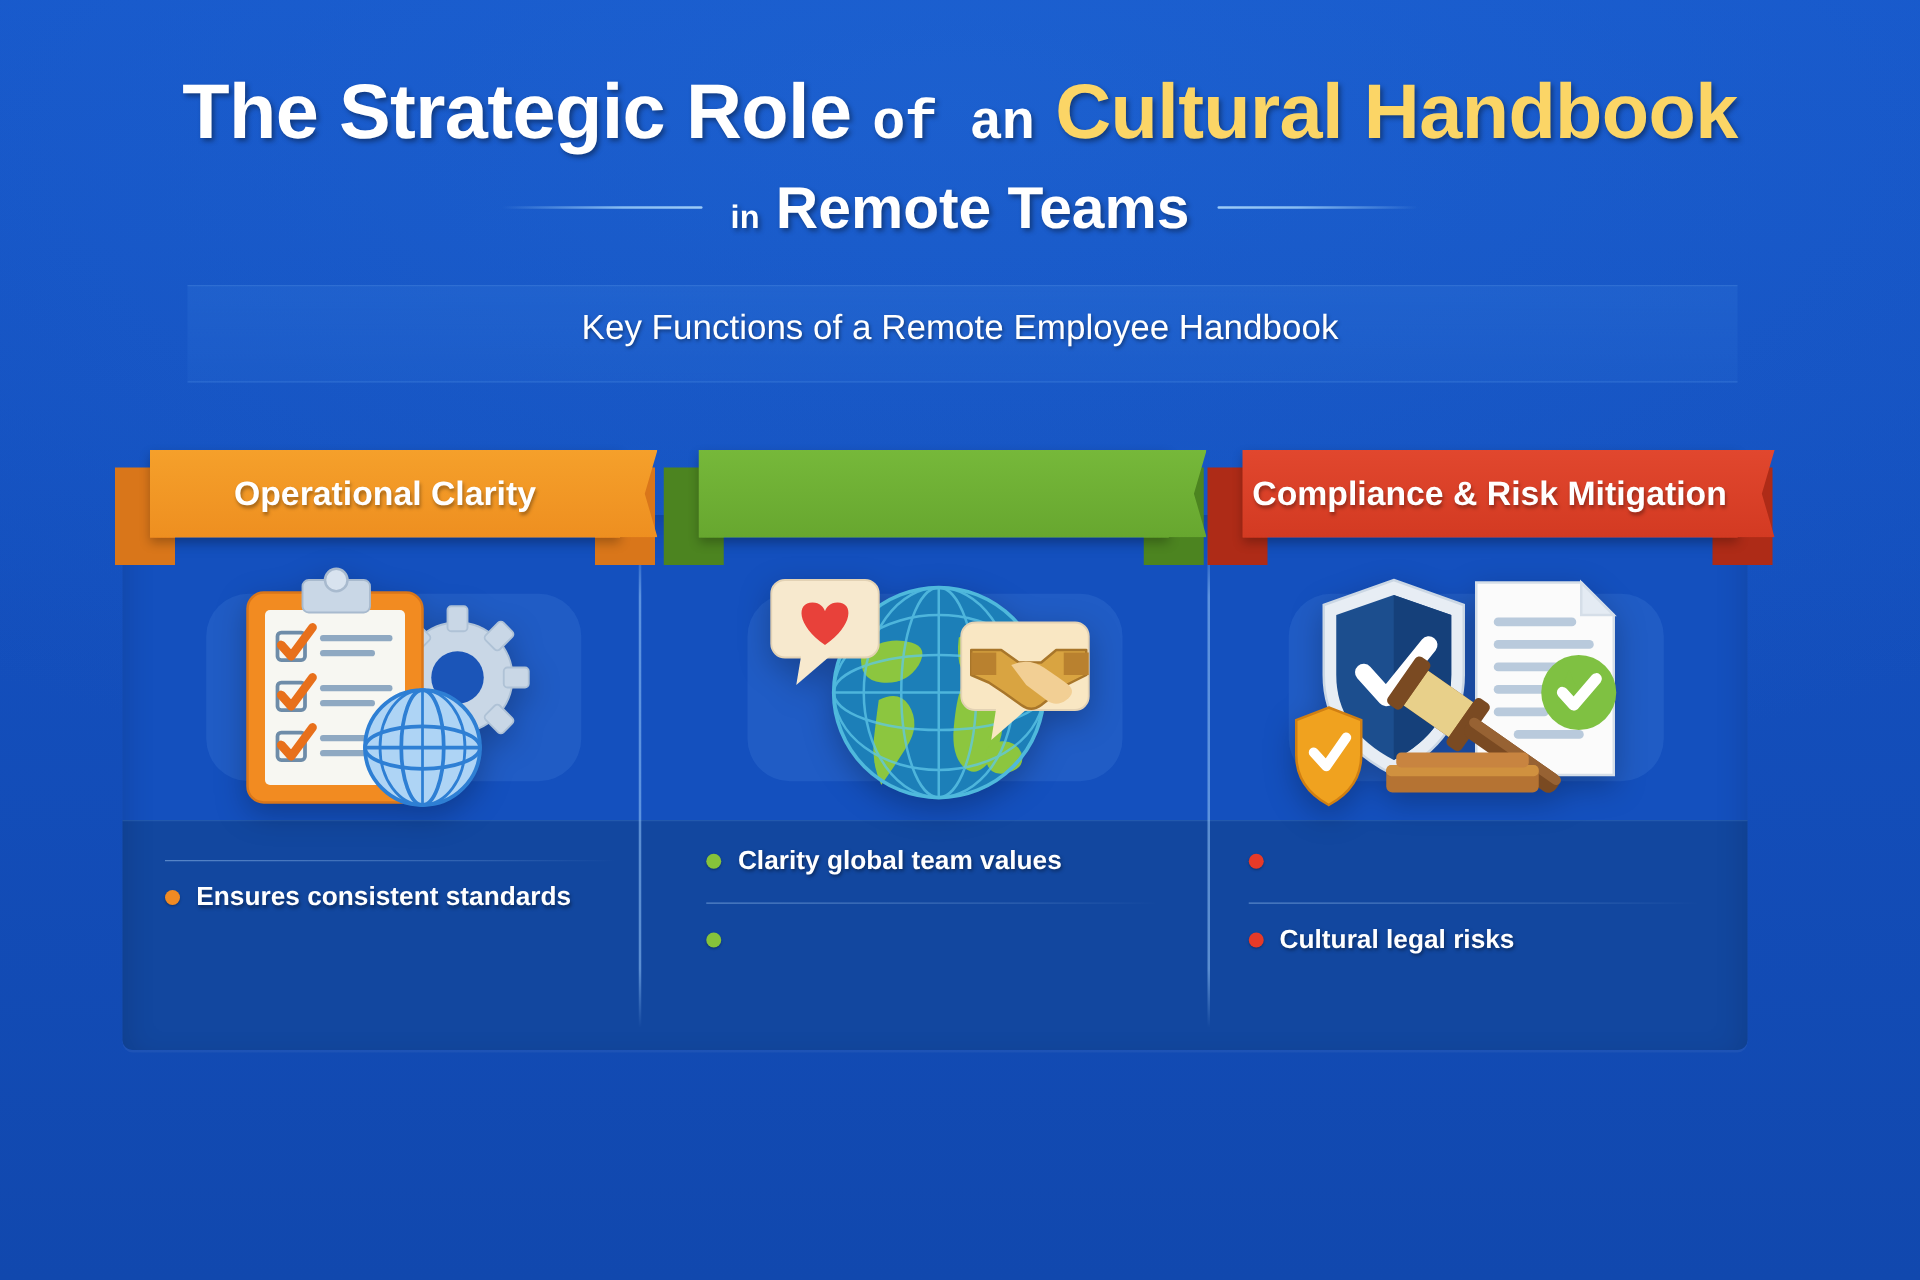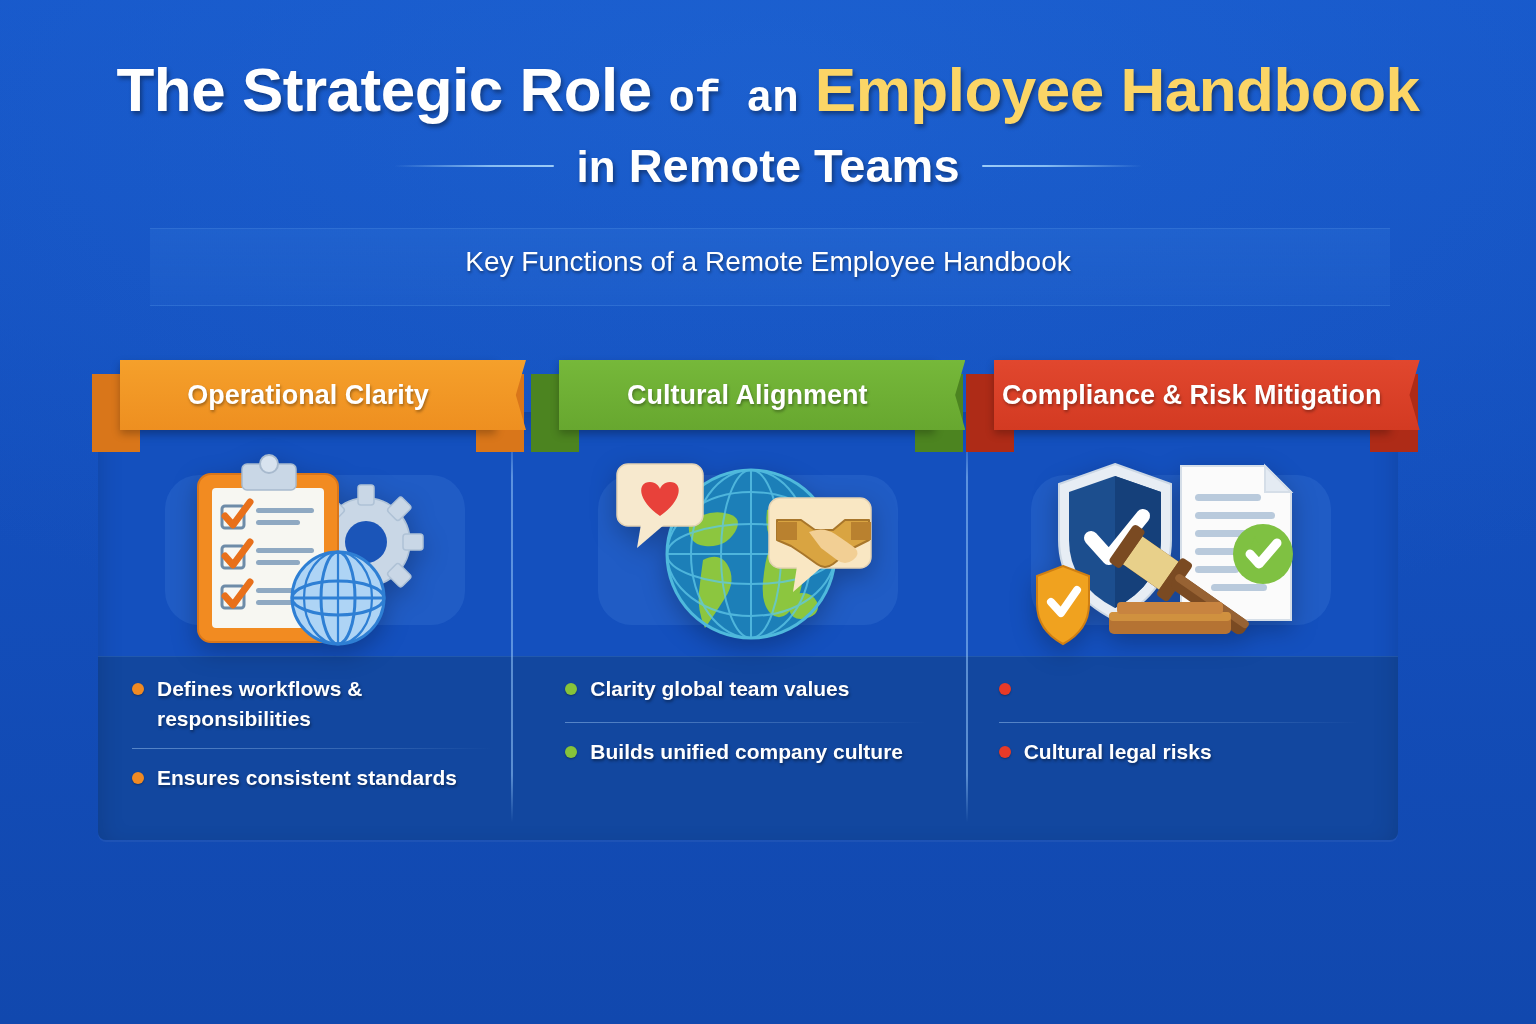--- a/index.html
+++ b/index.html
@@ -38,21 +38,21 @@
   }
   .rule{
     height:2px; width:160px; border-radius:2px;
     background:linear-gradient(90deg, rgba(140,190,255,0) 0%, #86BCF2 60%, #9CCBF7 100%);
   }
   .rule.right{ background:linear-gradient(270deg, rgba(140,190,255,0) 0%, #86BCF2 60%, #9CCBF7 100%); }
   .title-line2{
     font-size:47px; font-weight:bold; color:#ffffff; white-space:nowrap;
     text-shadow:2px 3px 4px rgba(0,0,0,.38);
   }
-  .title-line2 .t-small2{ font-size:44px;text-align:center; }
+  .title-line2 .t-small2{ font-size:26px;text-align:center; }
 
   .subtitle-band{
     position:absolute; top:228px; left:150px; width:1240px; height:78px;
     background:linear-gradient(180deg, rgba(60,130,225,.20) 0%, rgba(60,130,225,.10) 100%);
     border-top:1px solid rgba(120,180,245,.20);
     border-bottom:1px solid rgba(120,180,245,.16);
   }
   .subtitle{
     position:absolute; top:246px; left:0; right:0; text-align:center;
     font-size:28px; font-weight:normal; color:#ffffff;
@@ -157,21 +157,21 @@
     background:linear-gradient(90deg, rgba(170,210,250,.45) 0%, rgba(170,210,250,.18) 70%, rgba(170,210,250,0) 100%);
   }
 </style>
 </head>
 <body>
 
 <div class="stage">
   <div class="bg-gradient"></div>
 
   <div class="title-wrap">
-    <div class="title-line1"><span>The Strategic Role</span> <span class="t-small">of an</span> <span class="t-gold">Employee Handbook</span></div>
+    <div class="title-line1"><span>The Strategic Role</span> <span class="t-small">of an</span> <span class="t-gold">Cultural Handbook</span></div>
   </div>
 
   <div class="title-line2-row">
     <div class="rule"></div>
     <div class="title-line2"><span class="t-small2">in</span> <span>Remote Teams</span></div>
     <div class="rule right"></div>
   </div>
 
   <div class="subtitle-band"></div>
   <div class="subtitle">Key Functions of a Remote Employee Handbook</div>
@@ -244,38 +244,33 @@
               <ellipse cx="0" cy="0" rx="46" ry="17" fill="none" stroke="#2E7FD4" stroke-width="3"></ellipse>
               <ellipse cx="0" cy="0" rx="17" ry="46" fill="none" stroke="#2E7FD4" stroke-width="3"></ellipse>
               <ellipse cx="0" cy="0" rx="34" ry="46" fill="none" stroke="#2E7FD4" stroke-width="2.2"></ellipse>
               <line x1="-46" y1="0" x2="46" y2="0" stroke="#2E7FD4" stroke-width="3"></line>
               <line x1="0" y1="-46" x2="0" y2="46" stroke="#2E7FD4" stroke-width="2.2"></line>
             </g>
           </svg>
         </div>
 
         <div class="bullets">
-          <div class="bullet">
-            <div class="dot orange"></div>
-            <div class="btext">Defines workflows &amp; responsibilities</div>
-          </div>
           <div class="bdiv"></div>
           <div class="bullet">
             <div class="dot orange"></div>
             <div class="btext">Ensures consistent standards</div>
           </div>
         </div>
       </div>
 
       <div class="col">
         <div class="ribbon rb-green" style="left:16px; width:400px;">
           <div class="fold-l"></div>
           <div class="fold-r"></div>
           <div class="body">
-            <span class="label">Cultural Alignment</span>
             <div class="tail"></div>
           </div>
         </div>
 
         <div class="icon-area">
           <div class="icon-backdrop"></div>
           <svg class="icon-svg" width="290" height="200" viewBox="0 0 290 200">
 
             <g transform="translate(148,104)">
               <circle cx="0" cy="0" r="84" fill="#1C7FB8"></circle>
@@ -316,21 +311,20 @@
         </div>
 
         <div class="bullets">
           <div class="bullet">
             <div class="dot green"></div>
             <div class="btext">Clarity global team values</div>
           </div>
           <div class="bdiv"></div>
           <div class="bullet">
             <div class="dot green"></div>
-            <div class="btext">Builds unified company culture</div>
           </div>
         </div>
       </div>
 
       <div class="col">
         <div class="ribbon rb-red" style="left:17px; width:420px;">
           <div class="fold-l"></div>
           <div class="fold-r"></div>
           <div class="body">
             <span class="label">Compliance &amp; Risk Mitigation</span>

